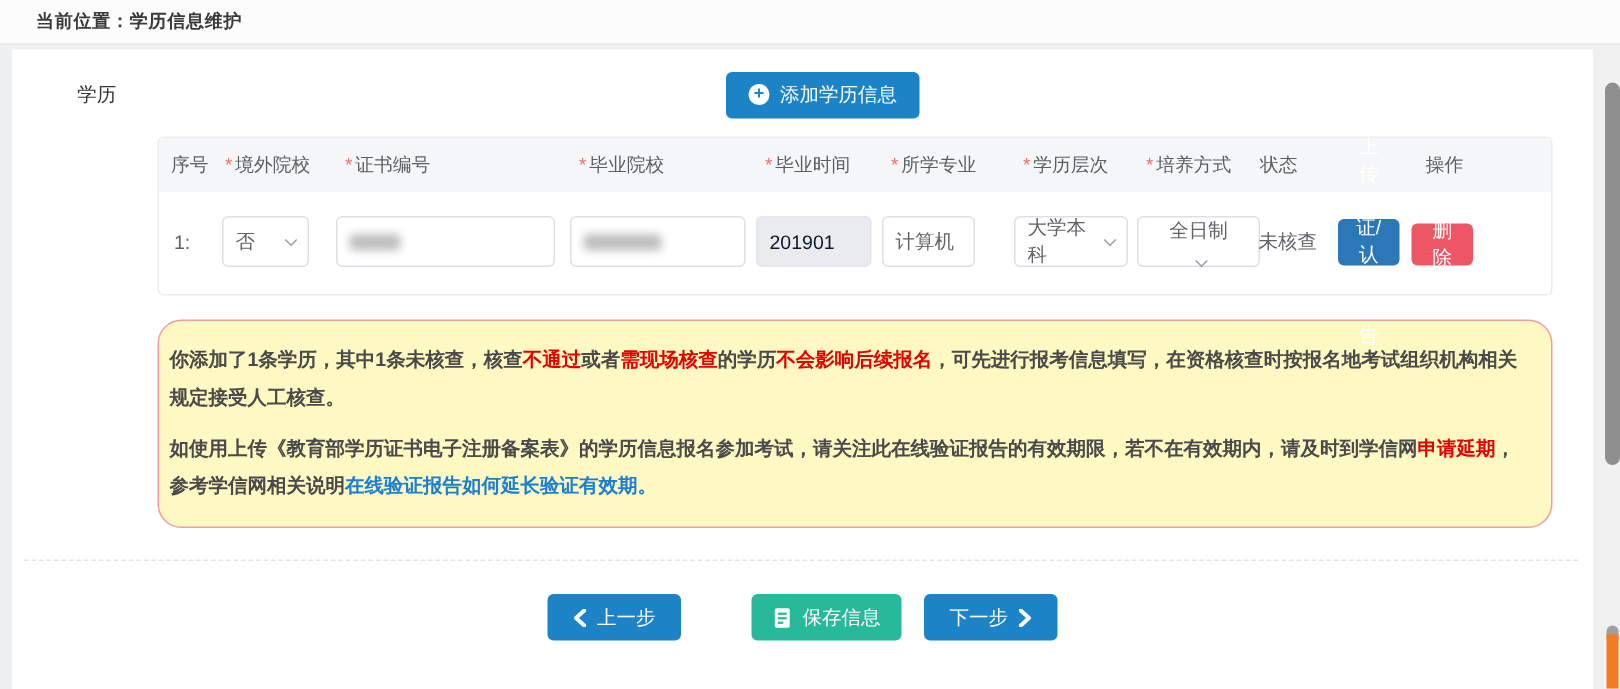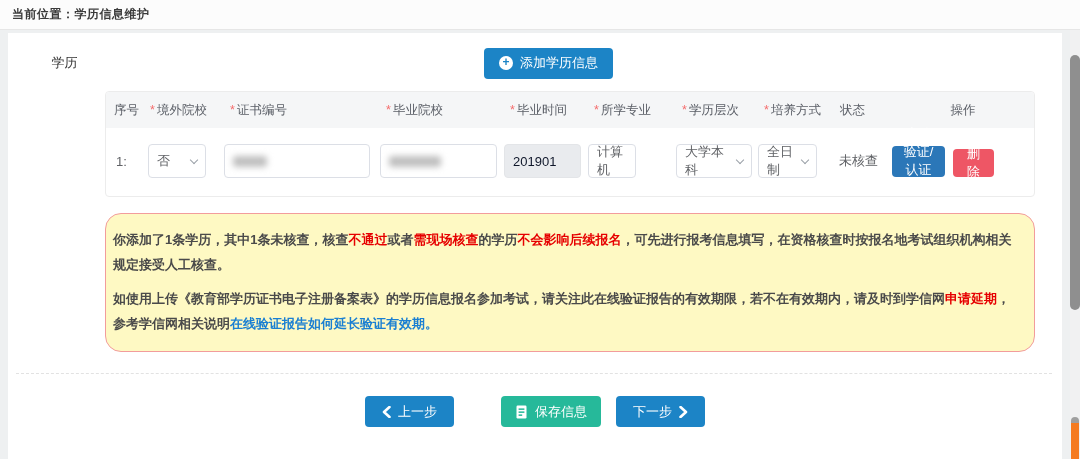--- a/index.html
+++ b/index.html
@@ -1,20 +1,20 @@
 <!DOCTYPE html>
 <html><head>
 <meta charset="utf-8">
 <style>
   * { margin:0; padding:0; box-sizing:border-box; }
   html,body { width:1080px; height:459px; overflow:hidden;
     font-family:"Liberation Sans","DejaVu Sans",sans-serif; background:#eef0f1; }
   
   .topbar { position:relative; height:30px; background:#fcfcfc; border-bottom:1px solid #e6e6e6;
-    display:flex; align-items:center; padding-left:12px; z-index:5; }
+    display:flex; align-items:center; padding-left:24px; z-index:5; }
   .topbar .crumb { font-size:12px; color:#3a3a3a; font-weight:700; letter-spacing:.5px; }
   
   .card { position:absolute; left:8px; right:18px; top:33px; height:520px; background:#ffffff; }
   .row-flex { display:flex; }
   .side-label { width:97px; flex-shrink:0; text-align:center; font-size:13px; color:#333;padding-left:16px; }
   
   .section-row { margin-top:14px; height:32px; align-items:center; }
   .section-row .btn-wrap { flex:1; display:flex; justify-content:center; margin-right:70px; }
   .btn { border:none; cursor:pointer; color:#fff; font-size:13px; border-radius:4px;
     display:inline-flex; align-items:center; justify-content:center; gap:7px;
@@ -36,29 +36,29 @@
   .idx { font-size:13px; color:#606266; padding-left:10px; }
   .ipt, .sel { height:34px; border:1px solid #dcdfe6; border-radius:4px; background:#fff;
     font-size:13px; color:#606266; display:flex; align-items:center; padding:0 8px; }
   .sel { justify-content:space-between; cursor:pointer; }
   .caret { width:6px; height:6px; border:solid #9aa0a8; border-width:0 1.5px 1.5px 0;
     transform:rotate(45deg); margin-top:-3px; flex-shrink:0; margin-left:4px; }
   .w-oversea { width:58px; margin-left:4px; }
   .w-cert { width:146px; }
   .w-school { width:117px; }
   .w-time { width:77px; background:#e9ebee; border-color:#e3e5e8; color:#0f172a; }
-  .w-major { width:48px; }
+  .w-major { width:62px; }
   .w-level { width:76px; }
-  .w-mode { width:59px; }
+  .w-mode { width:82px;flex-direction:column; }
   .mask-blob { height:11px; background:#bfbfbf; border-radius:3px; filter:blur(3px); }
   .mask1 { width:34px; } .mask2 { width:52px; }
   .status-txt { font-size:13px; color:#606266; padding-left:13px; }
   .op-cell { display:flex; flex-direction:row; align-items:flex-end; gap:8px; padding-right:28px; }
   .btn-upload { background:#2b77b8; height:31px; padding:0 11px; font-size:13px; }
-  .btn-del { background:#ee5665; height:28px; padding:0 14px; margin-right:12px; font-size:13px; }
+  .btn-del { background:#ee5665; height:28px; padding:0 14px; margin-right:24px; font-size:13px; }
   
   .notice { margin:16px 27px 0 97px; background:#fef9c3; border:1px solid #f29c9c;
     border-radius:16px; padding:13px 17px 15px 7px; }
   .notice p { font-size:13px; font-weight:700; color:#4a4a4a; line-height:25px; }
   .notice p + p { margin-top:9px; }
   .seg-red { color:#e60000; }
   .seg-link { color:#1a7fd2; cursor:pointer; }
   
   .dash { border:none; border-top:1px dashed #e2e2e2; margin:21px 10px 0 8px; }
   .actions { margin-top:22px; display:flex; justify-content:center; gap:15px; }

